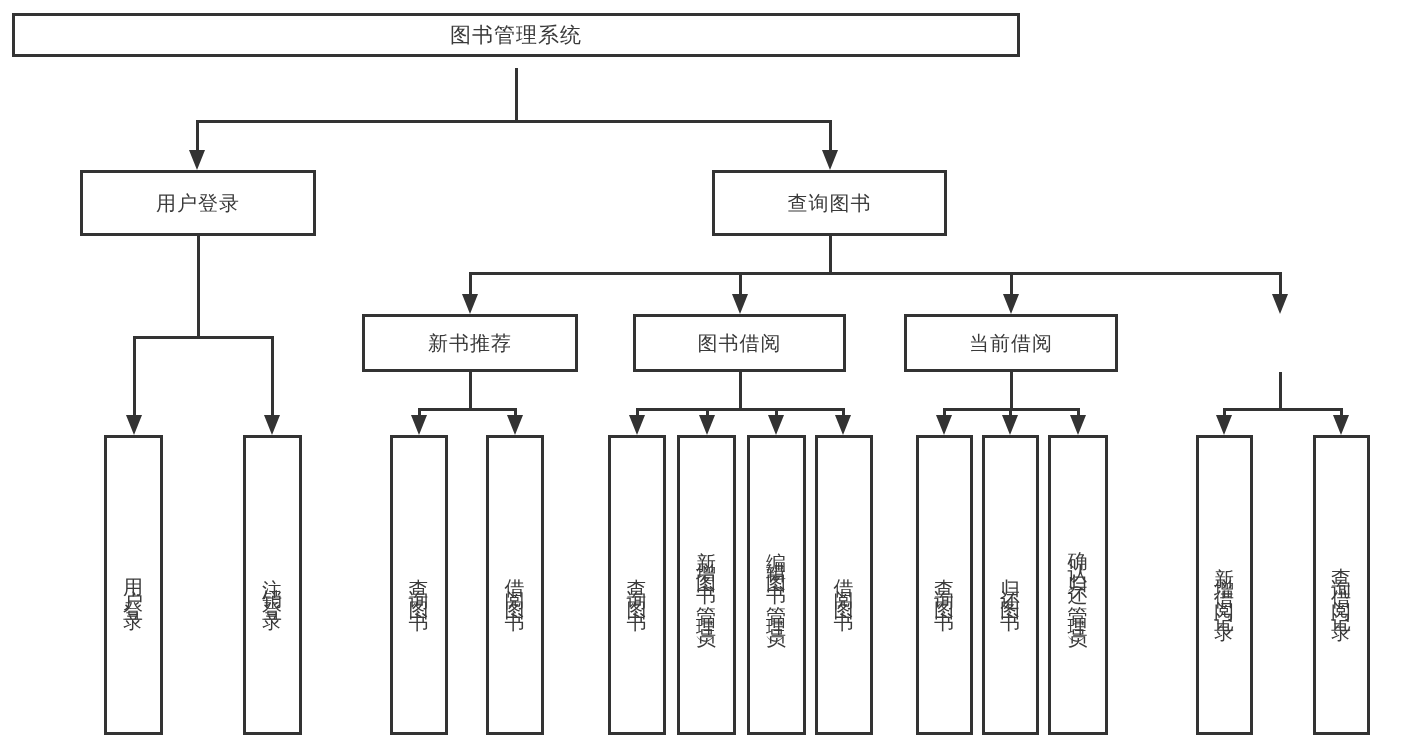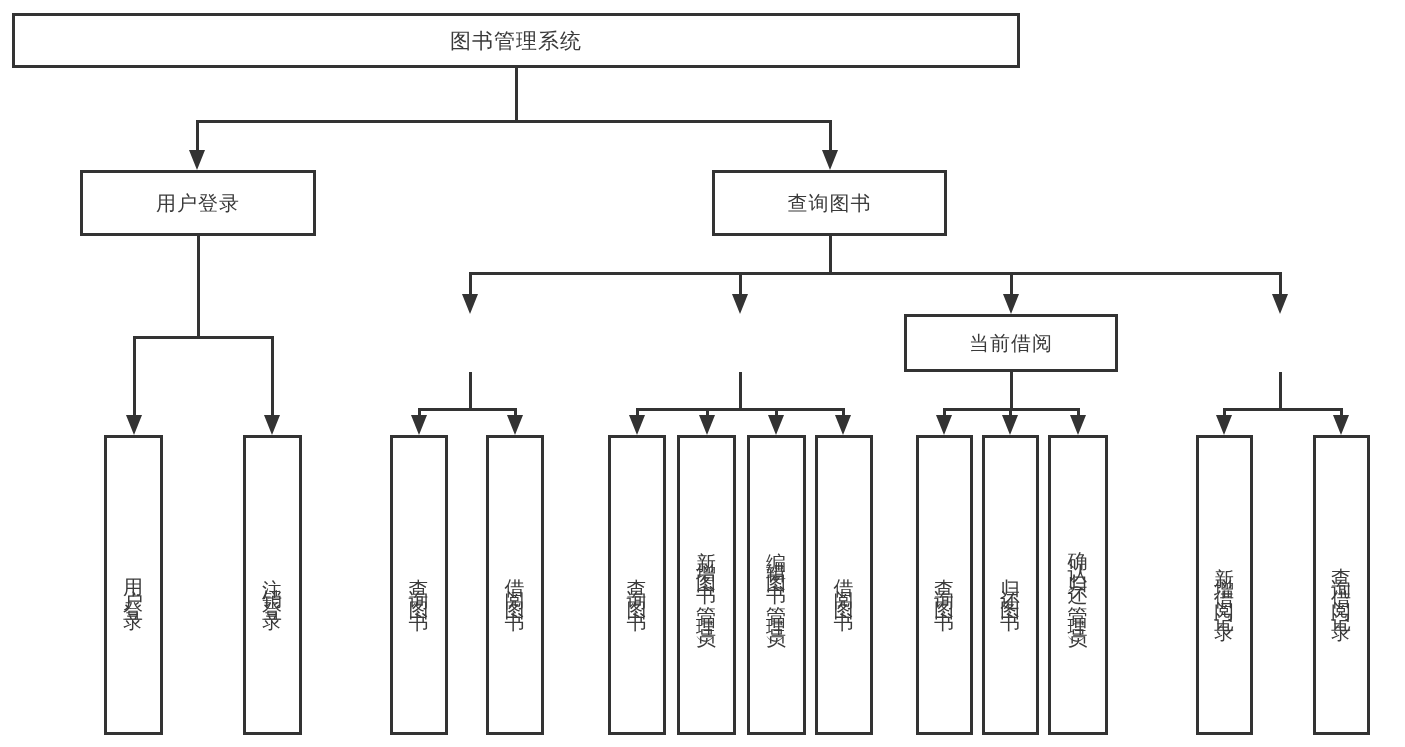--- a/index.html
+++ b/index.html
@@ -61,31 +61,37 @@
     z-index:5;
     text-shadow:0 0 3px #fff, 0 0 5px #fff;
     white-space:nowrap;
   }
 </style>
 </head>
 <body>
 
 <div id="canvas">
 
-  <div class="hbox" style="left:12px; top:13px; width:1008px; height:55px; font-size:21px;">
+  <div class="hbox" style="left:12px; top:13px; width:1008px; height:44px; font-size:21px;">
     <span>图书管理系统</span>
   </div>
 
   <div class="hbox" style="left:80px; top:170px; width:236px; height:66px;">
     <span>用户登录</span>
   </div>
   <div class="hbox" style="left:712px; top:170px; width:235px; height:66px;">
     <span>查询图书</span>
   </div>
 
+  <div class="hbox" style="left:362px; top:314px; width:216px; height:58px;">
+    <span>新书推荐</span>
+  </div>
+  <div class="hbox" style="left:633px; top:314px; width:213px; height:58px;">
+    <span>图书借阅</span>
+  </div>
   <div class="hbox" style="left:904px; top:314px; width:214px; height:58px;align-items:center;">
     <span>当前借阅</span>
   </div>
 
   <div class="leaf" style="left:104px; width:59px;">
     <span class="vtext">用户登录</span>
   </div>
   <div class="leaf" style="left:243px; width:59px;">
     <span class="vtext">注销登录</span>
   </div>

